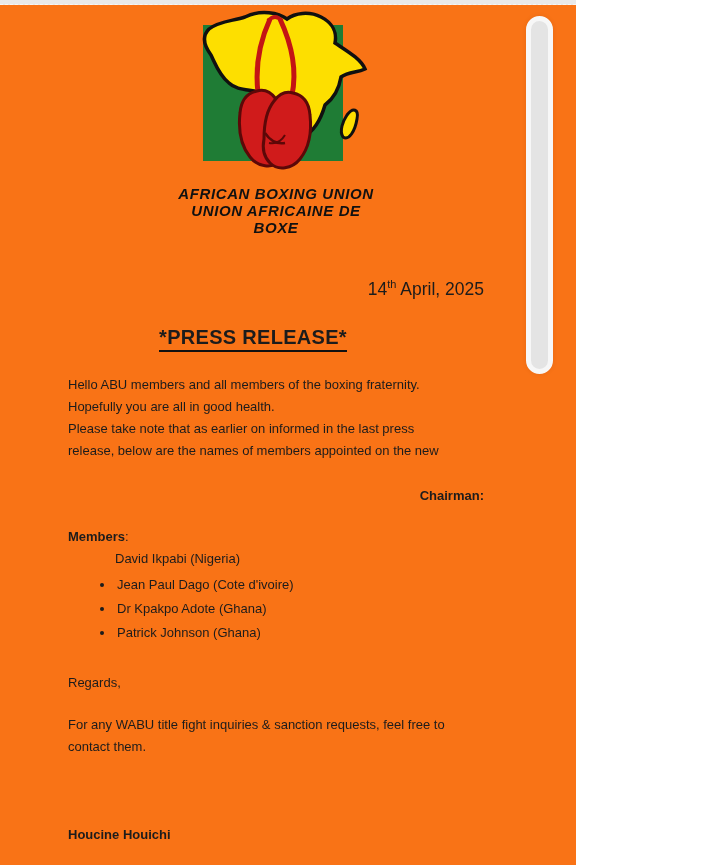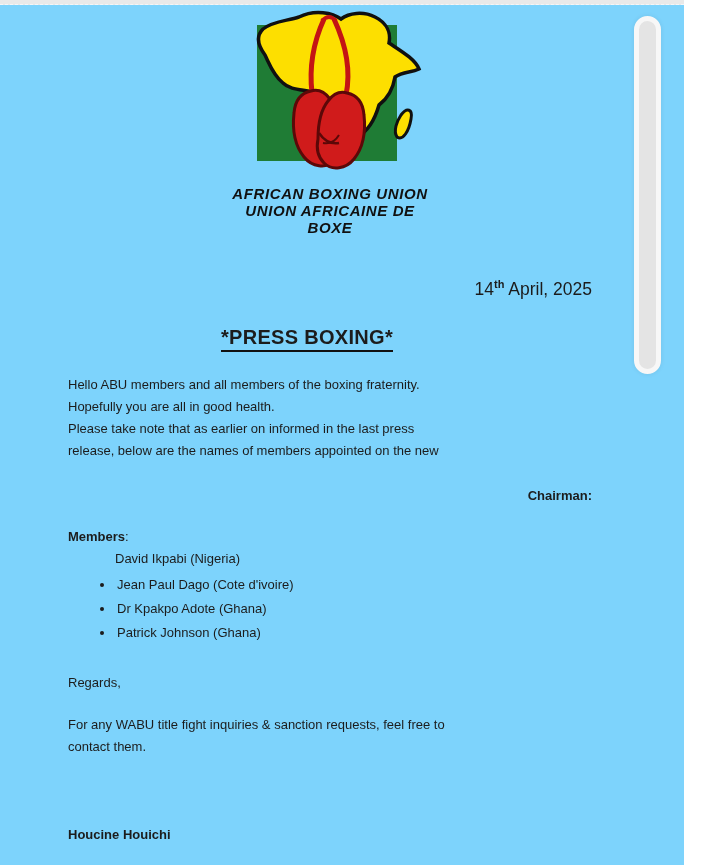--- a/index.html
+++ b/index.html
@@ -1,22 +1,22 @@
 <!DOCTYPE html>
 <html><head>
 <meta charset="utf-8">
 <style>
   * { box-sizing: border-box; margin: 0; padding: 0; }
   html, body { background: #ffffff; }
   body { font-family: "Liberation Sans", sans-serif; }
   .viewport {
     position: relative;
-    width: 684px;
+    width: 576px;
     height: 865px;
-    background: #7dd3fc;
+    background: #f97316;
     overflow: hidden;
     color: #1c1c1c;
   }
   .top-strip {
     position: absolute;
     top: 0; left: 0;
     width: 100%; height: 5px;
     background: #e9e9e9;
     border-bottom: 1px dashed #f6f6f6;
   }
@@ -52,21 +52,21 @@
     line-height: 17px;
     letter-spacing: 0.6px;
     color: #111;
   }
   .date-line {
     margin-top: 38px;
     text-align: right;
     font-size: 17.5px;
     line-height: 21px;
   }
-  .date-line sup { font-size: 11px; font-weight: bold; }
+  .date-line sup { font-size: 11px; }
   .headline {
     margin-top: 26px;
     text-align: center;
     transform: translateX(-23px);
     font-size: 20px;
     font-weight: bold;
     letter-spacing: 0.3px;
   }
   .headline .underlined {
     display: inline-block;
@@ -120,21 +120,21 @@
       </svg>
       <div class="logo-caption">
         <div>AFRICAN BOXING UNION</div>
         <div>UNION AFRICAINE DE BOXE</div>
       </div>
     </div>
 
     <div class="date-line"><span>14</span><sup>th</sup><span> April, 2025</span></div>
 
     <div class="headline">
-      <span class="underlined">*PRESS BOXING*</span>
+      <span class="underlined">*PRESS RELEASE*</span>
     </div>
 
     <div class="bodytext intro">Hello ABU members and all members of the boxing fraternity.
 Hopefully you are all in good health.
 Please take note that as earlier on informed in the last press
 release, below are the names of members appointed on the new</div>
 
     <div class="bodytext chairman-label">Chairman:</div>
     <div class="bodytext members-label"><span class="bold">Members</span><span>:</span></div>
 

